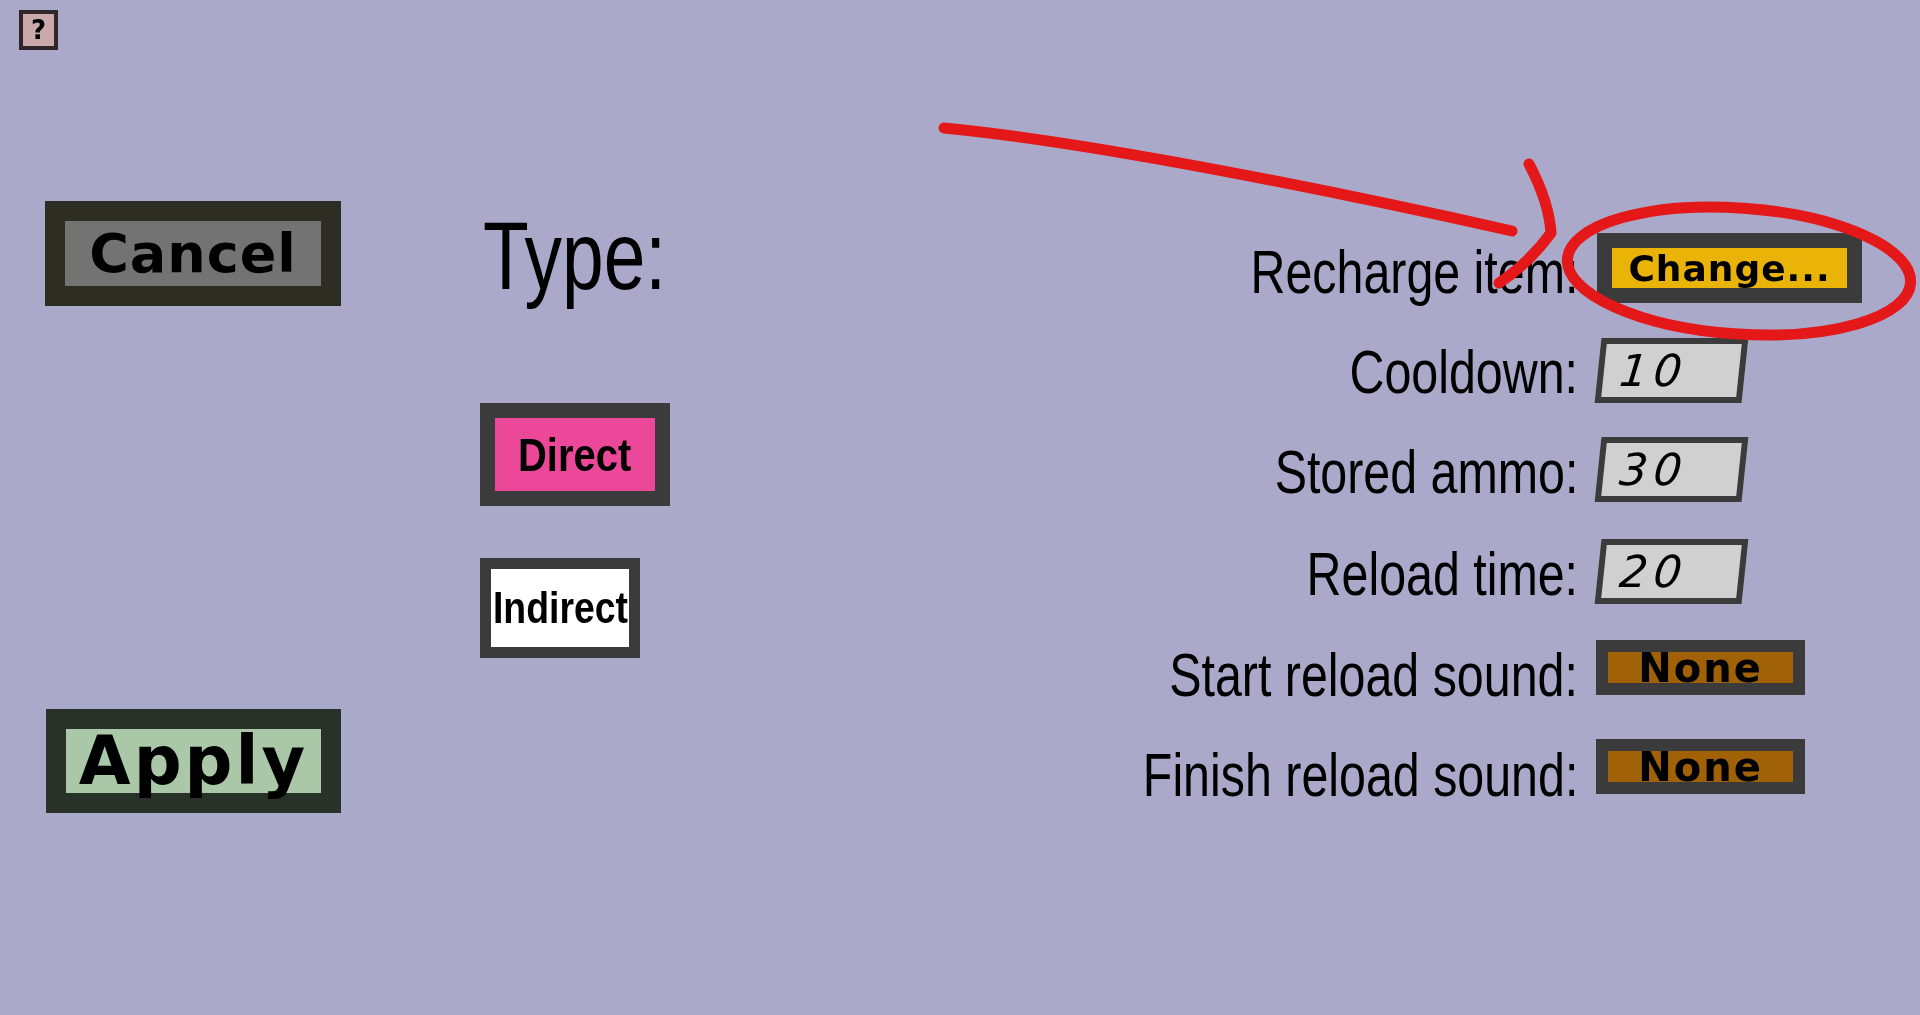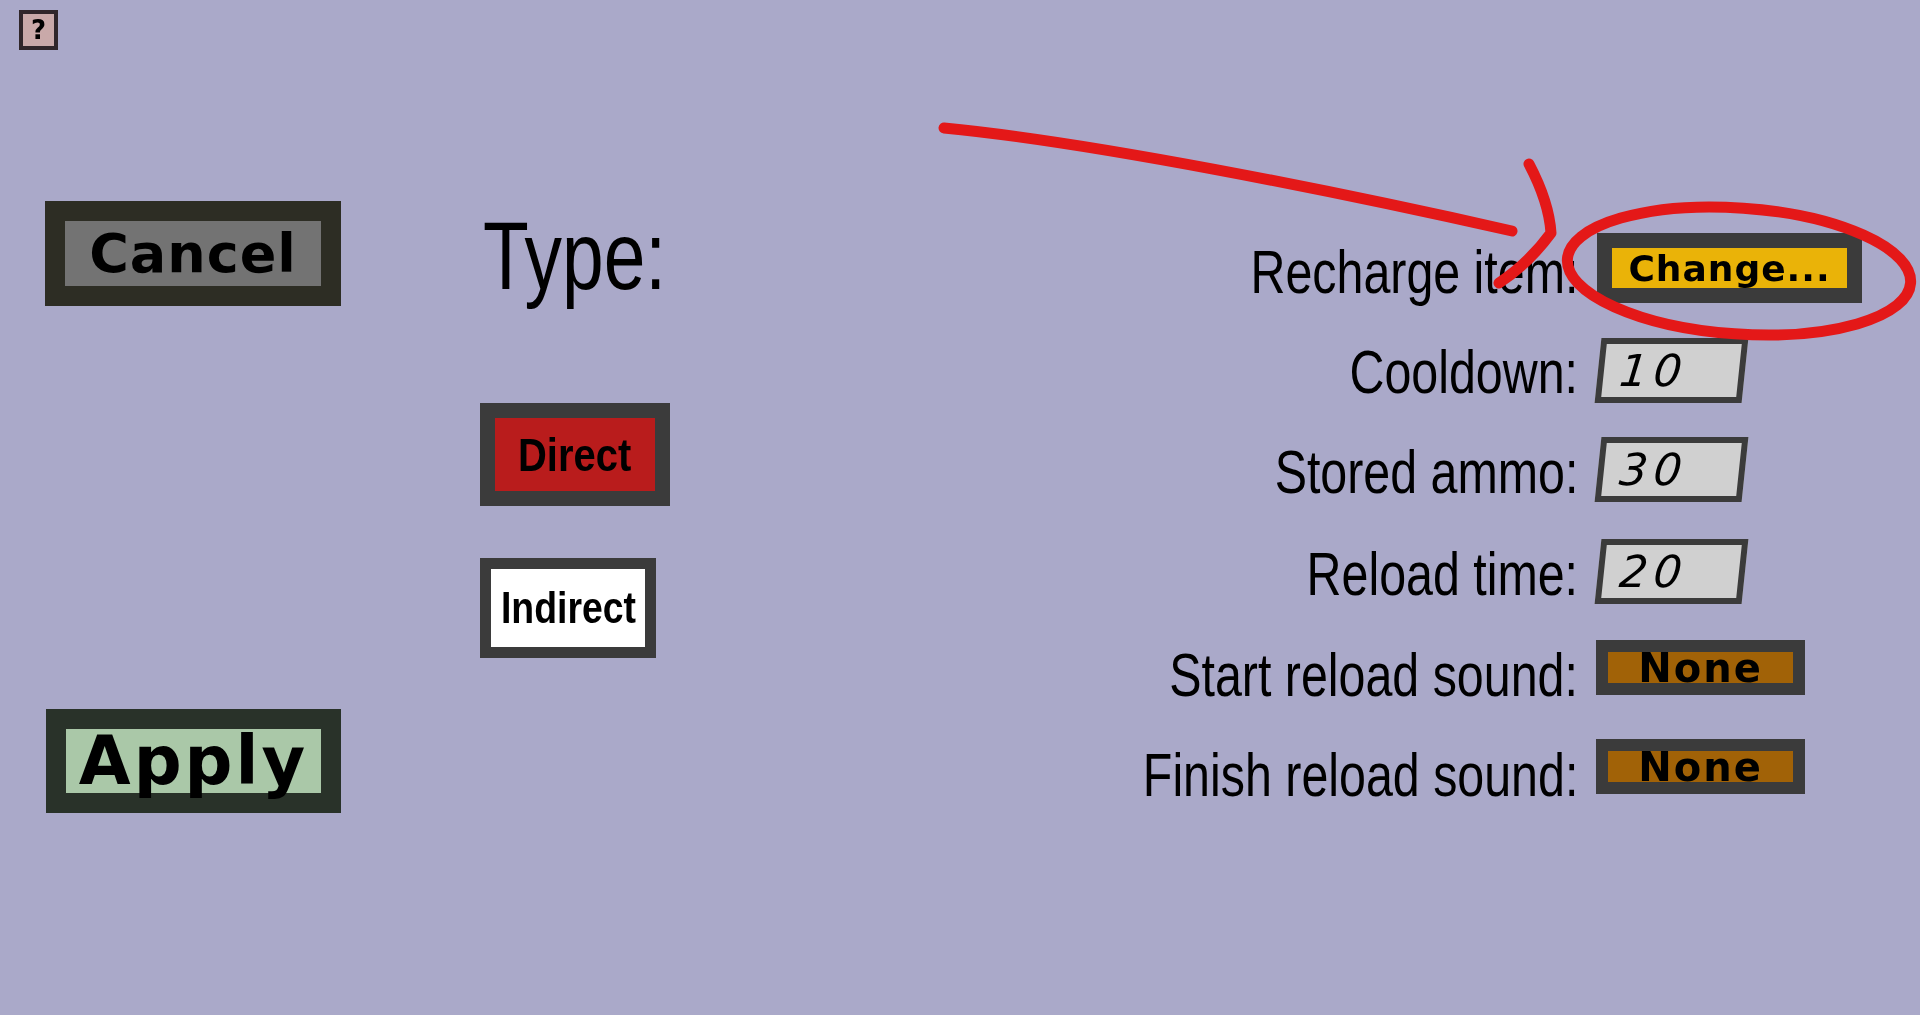--- a/index.html
+++ b/index.html
@@ -47,26 +47,26 @@
     font-weight:bold;font-size:67px;letter-spacing:3px;
   }
   #type-label{
     position:absolute;left:483px;top:203px;
     font-size:96px;line-height:1.1;color:#000;
     transform:scaleX(0.78);transform-origin:0 50%;
     white-space:nowrap;
   }
   #direct-btn{
     left:480px;top:403px;width:190px;height:103px;
-    border:15px solid #3b3b3b;background:#b91c1c;
+    border:15px solid #3b3b3b;background:#ec4899;
     font-weight:bold;font-size:47px;
   }
   #direct-btn span, #indirect-btn span{transform:scaleX(0.85);display:inline-block;}
   #indirect-btn{
-    left:480px;top:558px;width:176px;height:100px;
+    left:480px;top:558px;width:160px;height:100px;
     border:11px solid #3b3b3b;background:#ffffff;
     font-weight:bold;font-size:44px;text-align:center;
   }
   
   #row-label-0{top:236px;}
   #row-label-1{top:336px;}
   #row-label-2{top:436px;}
   #row-label-3{top:538px;}
   #row-label-4{top:639px;}
   #row-label-5{top:739px;}

